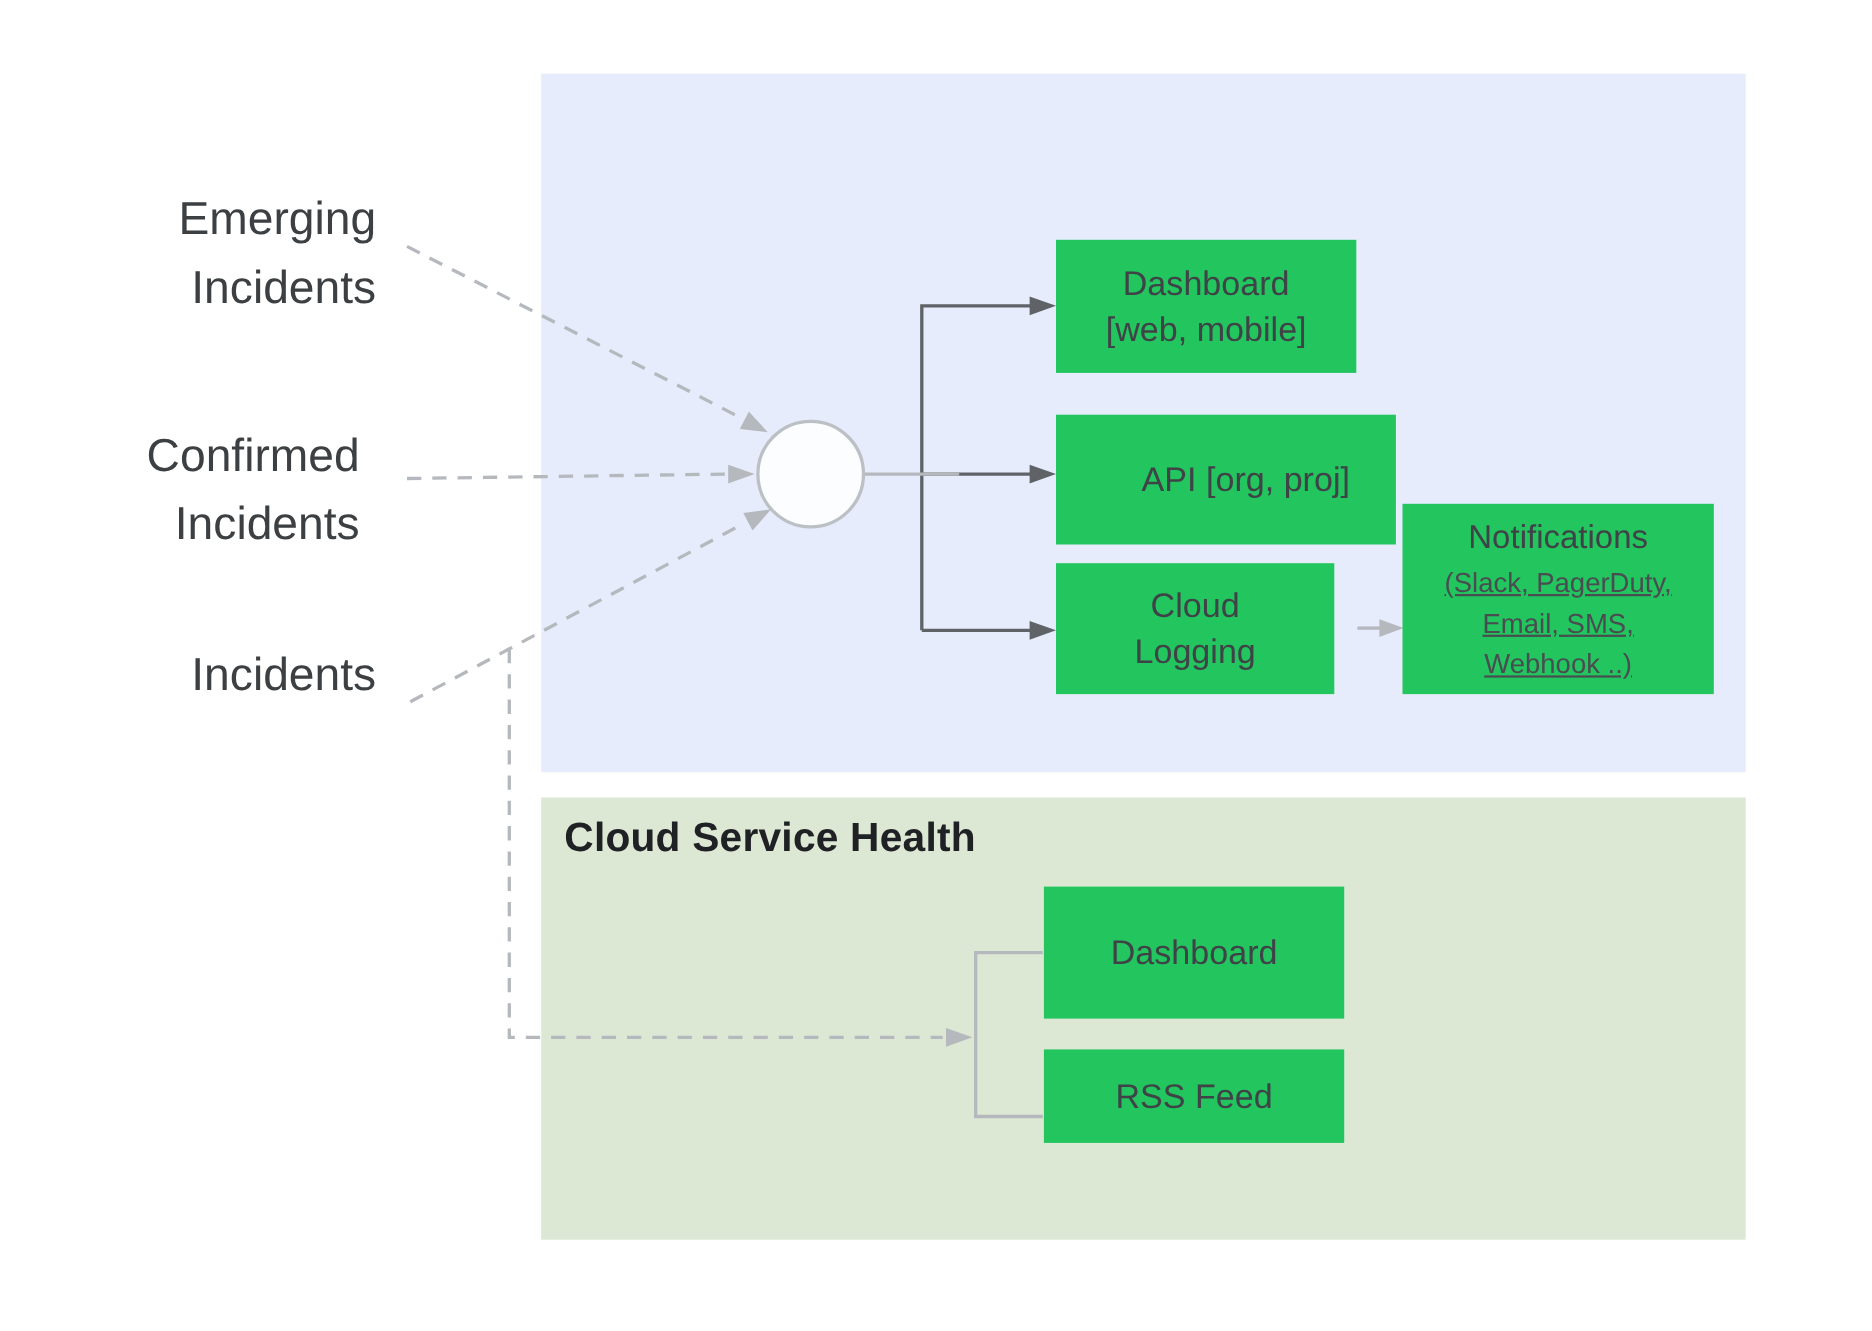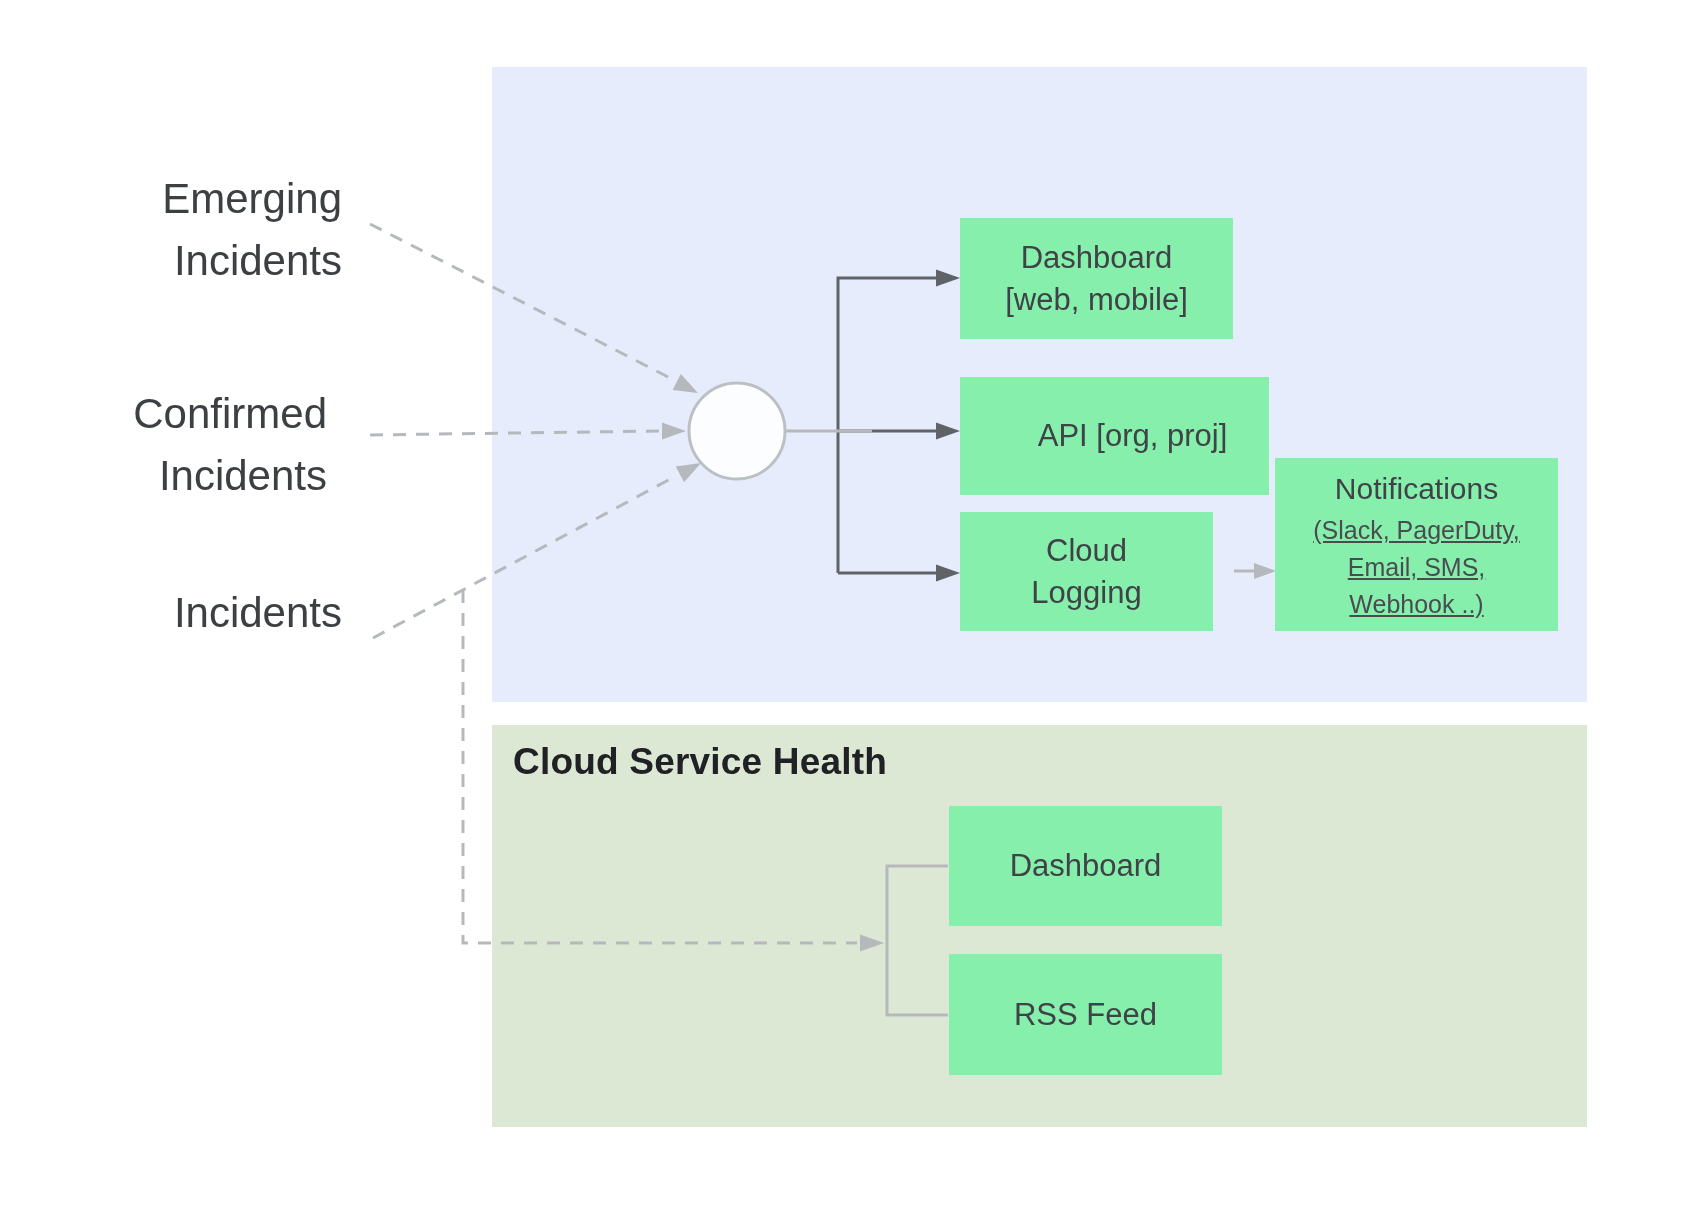--- a/index.html
+++ b/index.html
@@ -18,30 +18,30 @@
   .title-blue{left:513px;top:88px;}
   .title-green{left:513px;top:740px;}
   .src{
     position:absolute;z-index:2;width:310px;text-align:right;
     font-size:42px;line-height:62px;color:#3c4043;
   }
   .src-emerging{left:32px;top:168px;}
   .src-confirmed{left:17px;top:383px;}
   .src-major{left:32px;top:582px;}
   .box{
-    position:absolute;z-index:2;background:#86efac;
+    position:absolute;z-index:2;background:#22c55e;
     display:flex;flex-direction:column;align-items:center;justify-content:center;
     font-size:31px;line-height:42px;color:#3f4246;text-align:center;
   }
   .box-dash-blue{left:960px;top:218px;width:273px;height:121px;}
   .box-api{left:960px;top:377px;width:273px;height:118px;padding-left:36px;}
   .box-logging{left:960px;top:512px;width:253px;height:119px;}
   .box-notif{left:1275px;top:458px;width:283px;height:173px;}
   .box-dash-green{left:949px;top:806px;width:273px;height:120px;}
-  .box-rss{left:949px;top:954px;width:273px;height:121px;}
+  .box-rss{left:949px;top:954px;width:273px;height:85px;}
   .notif-title{font-size:30px;line-height:46px;color:#3f4246;}
   .notif-sub{font-size:25px;line-height:37px;color:#494c50;text-decoration:underline;}
   
   .dark{stroke:#5f6368;stroke-width:3;fill:none;}
   .darkfill{fill:#5f6368;stroke:none;}
   .light{stroke:#b5b9be;stroke-width:3;fill:none;}
   .lightfill{fill:#b5b9be;stroke:none;}
   .dashed{stroke:#b5b9be;stroke-width:3;fill:none;stroke-dasharray:13 10;}
   .node-circle{fill:#fcfdfe;stroke:#bcc0c5;stroke-width:3;}
 </style>

